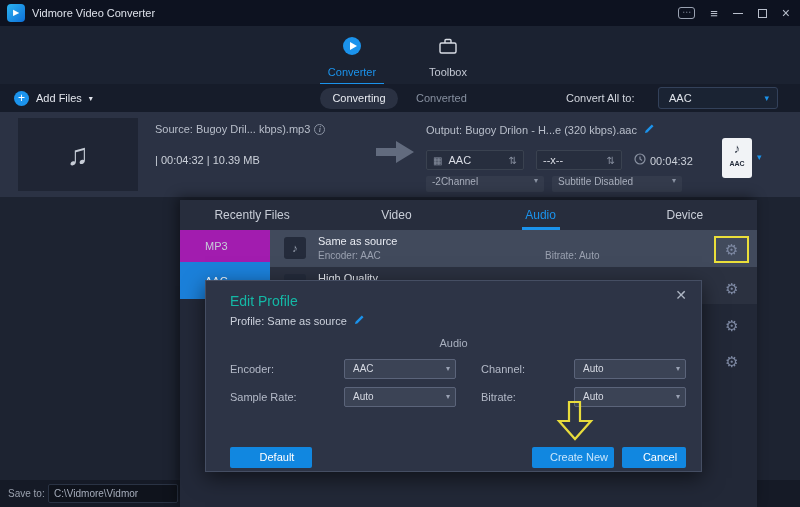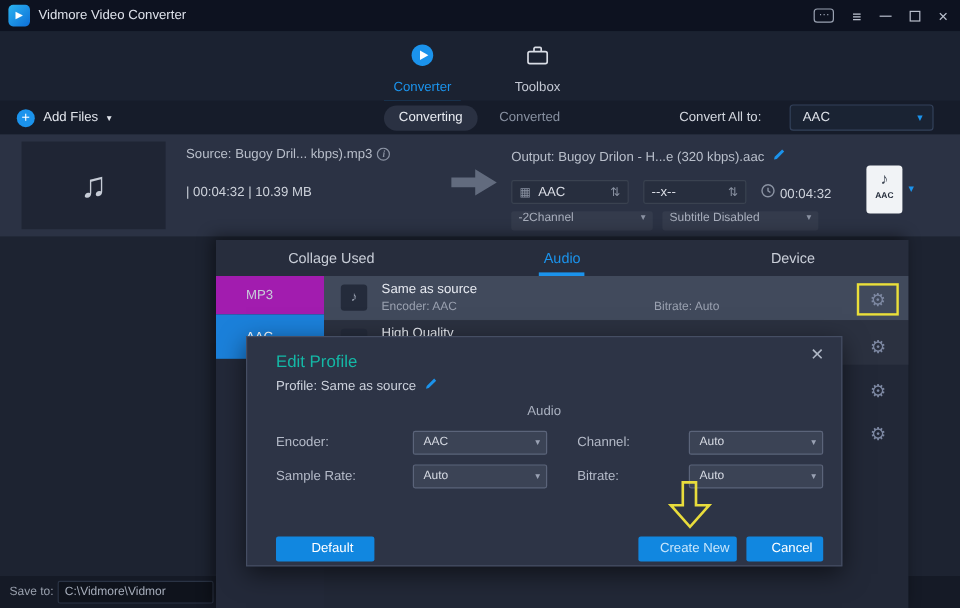--- a/index.html
+++ b/index.html
@@ -232,21 +232,22 @@
     </div>
     <div class="badge">
       <div class="bnote">♪</div>
       <div class="bfmt">AAC</div>
     </div>
     <div class="badgecaret">▾</div>
   </div>
 
   <div class="panel">
     <div class="ptabs">
-      <div class="ptab">Collage Used</div>
+      <div class="ptab">Recently Files</div>
+      <div class="ptab">Video</div>
       <div class="ptab active">Audio</div>
       <div class="ptab">Device</div>
     </div>
     <div class="psidebar">
       <div class="prow first">MP3</div>
       <div class="prow active">AAC</div>
       <div class="prow">AC3</div>
       <div class="prow">WMA</div>
       <div class="prow">WAV</div>
       <div class="prow">AIFF</div>

